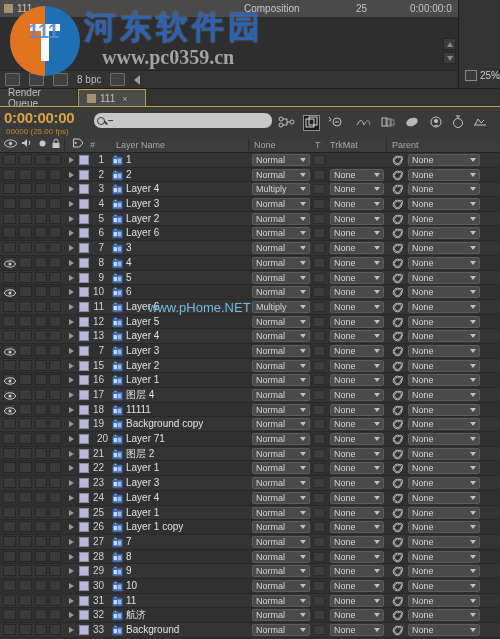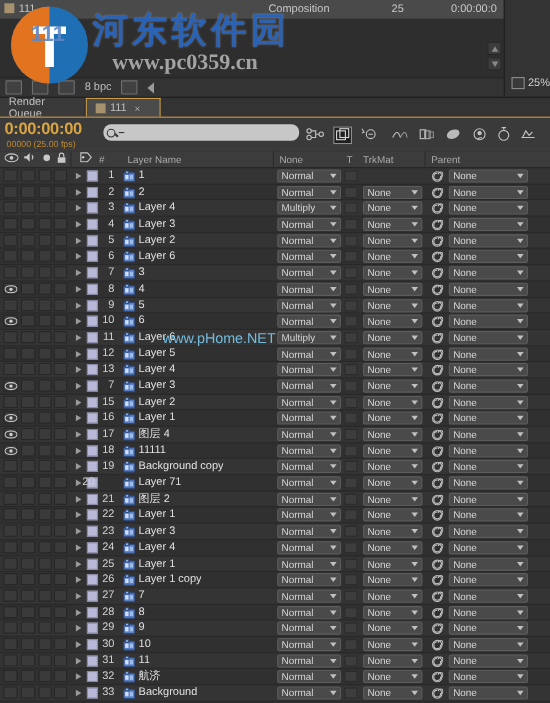--- a/index.html
+++ b/index.html
@@ -927,21 +927,21 @@
         <span class="arw"></span>
       </span>
     </div>
     <div class="lrow">
       <span class="sw-av" style="left:3px;"></span>
       <span class="sw-av" style="left:19px;"></span>
       <span class="sw-av" style="left:35px; width:12px;"></span>
       <span class="sw-av" style="left:49px; width:12px;"></span>
       <span class="twirl" style="left:69px;"></span>
       <span class="lbl-color" style="left:79px;"></span>
-      <span class="lnum" style="left:68px;">20</span>
+      <span class="lnum" style="left:90px;">20</span>
       <span class="ltype-icon" style="left:112px;"><svg width="11" height="11" viewBox="0 0 11 11">
           <rect x="0.5" y="2" width="10" height="8" rx="1" fill="#5b7fc4" stroke="#2f4c82"></rect>
           <rect x="2" y="0.5" width="3" height="2.5" fill="#8fb4e8" stroke="#2f4c82"></rect>
           <rect x="1.8" y="4" width="3" height="4" fill="#cfe0f7"></rect>
           <rect x="6" y="4" width="3" height="4" fill="#9dbde9"></rect>
         </svg></span>
       <span class="lname" style="left:126px; max-width:118px;">Layer 71</span>
       <span class="dd dd-mode">
         <span class="cap">Normal</span>
         <span class="arw"></span>

